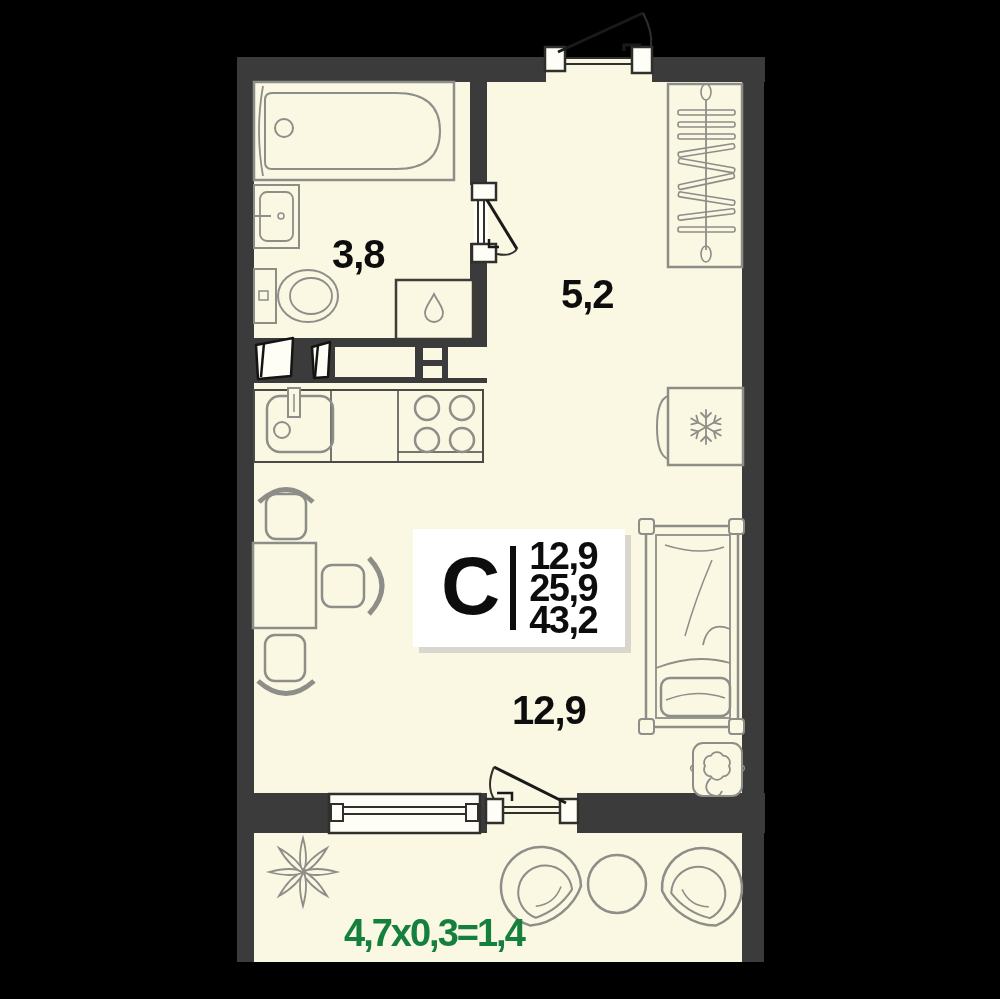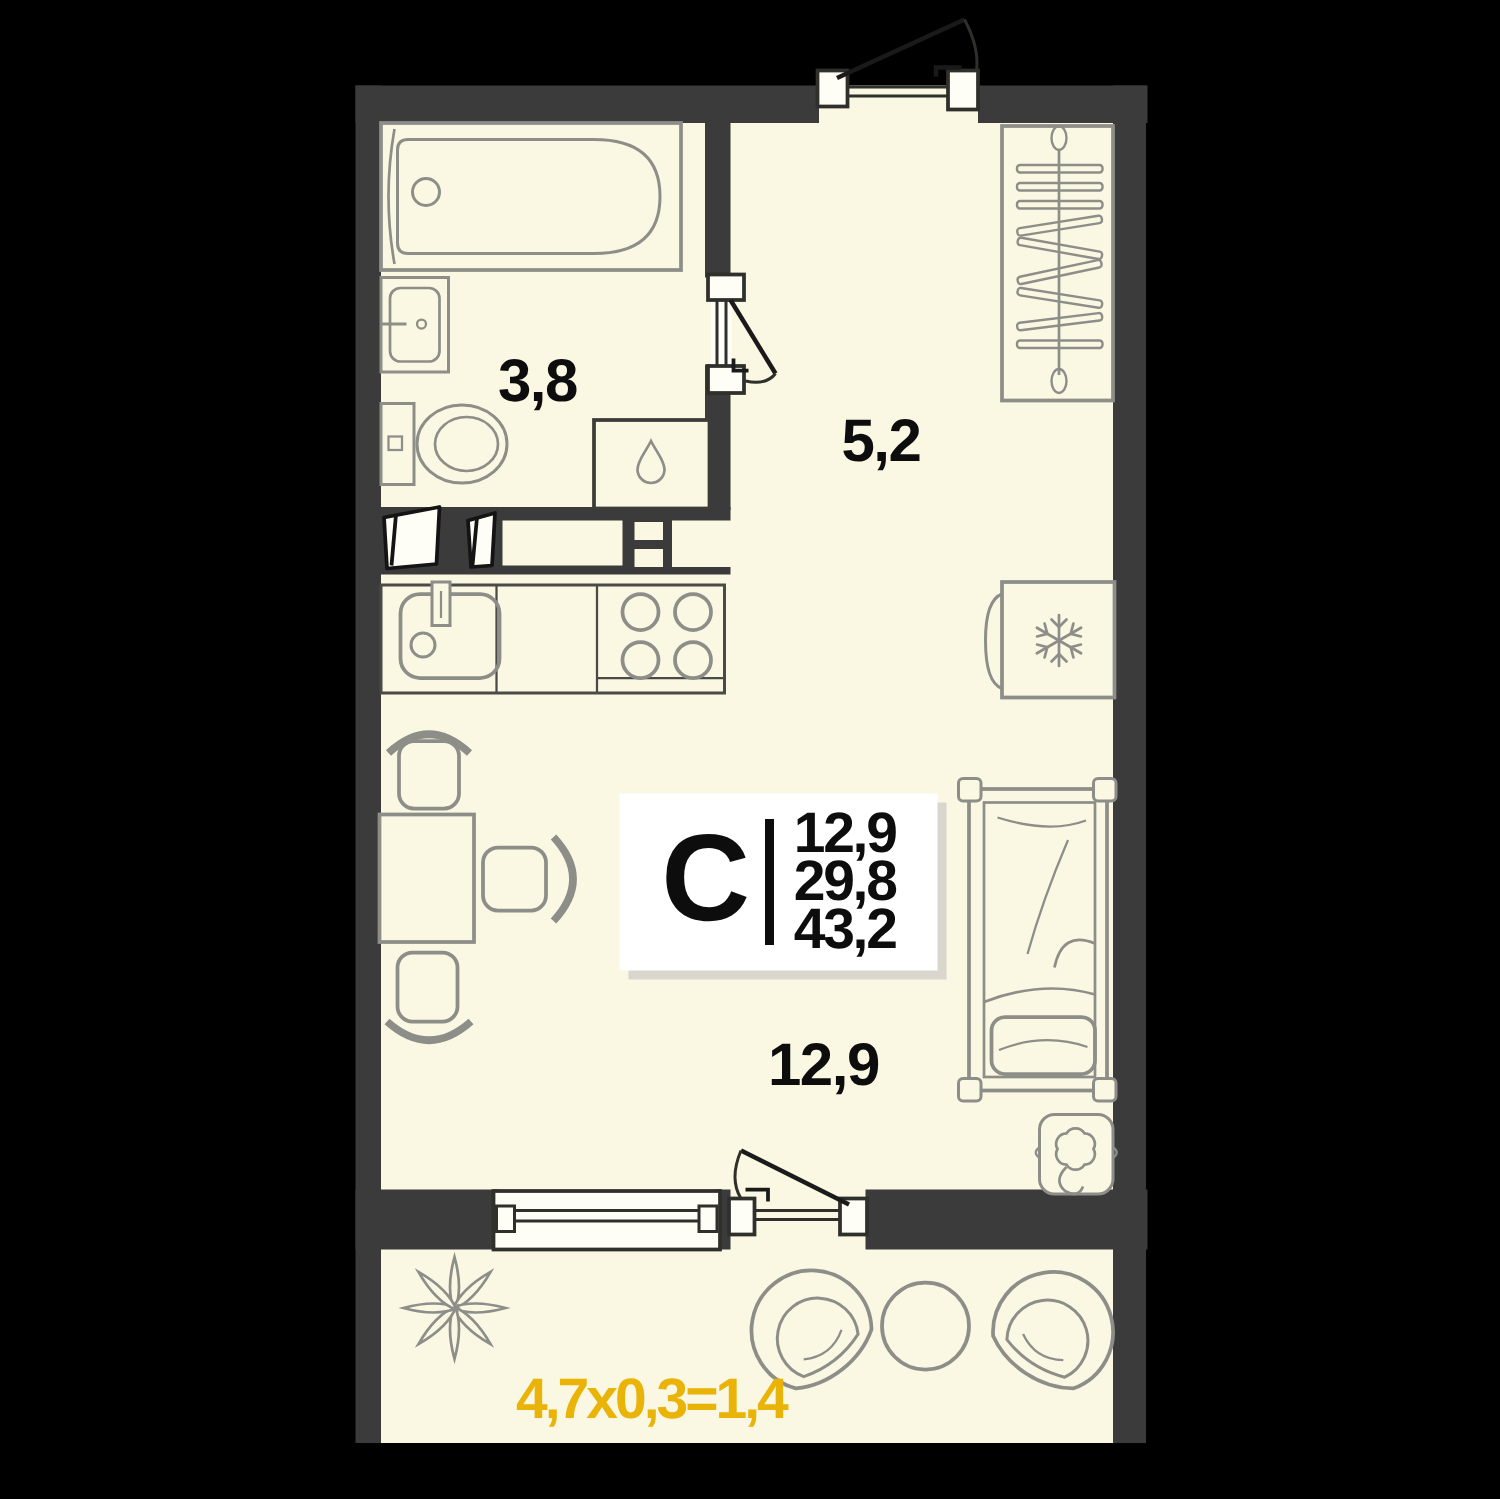--- a/index.html
+++ b/index.html
@@ -1,21 +1,21 @@
 <!DOCTYPE html>
 <html><head>
 <meta charset="utf-8">
 <style>
   html,body{margin:0;padding:0;background:#000;}
   #stage{position:relative;width:1000px;height:962px;background:#000;overflow:hidden;
          font-family:"Liberation Sans",sans-serif;}
   #plan-svg{position:absolute;left:0;top:0;}
   .area-label{position:absolute;color:#0d0d0d;font-weight:bold;font-size:40px;
               letter-spacing:-1px;white-space:nowrap;}
-  .balcony-label{position:absolute;color:#eab308;font-weight:bold;font-size:38px;
+  .balcony-label{position:absolute;color:#15803d;font-weight:bold;font-size:38px;
               letter-spacing:-2px;white-space:nowrap;}
   #info-card{position:absolute;left:413px;top:529px;width:212px;height:118px;
              background:#ffffff;box-shadow:6px 6px 0 0 #d8d6cd;
              display:flex;align-items:center;justify-content:center;}
   #unit-letter{font-size:82px;font-weight:bold;color:#0d0d0d;line-height:1;
                letter-spacing:-2px;transform:translateY(-2px);}
   #card-divider{width:6px;height:84px;background:#0d0d0d;margin:0 13px 0 12px;}
   .card-nums{display:flex;flex-direction:column;}
   .card-nums div{font-size:38px;font-weight:bold;color:#0d0d0d;line-height:32px;
                  letter-spacing:-1.5px;}
@@ -264,18 +264,18 @@
 
 <div class="area-label" style="left:512px;top:688px;">12,9</div>
 
 <div class="balcony-label" style="left:344px;top:912px;">4,7x0,3=1,4</div>
 
 <div id="info-card">
   <span id="unit-letter">С</span>
   <span id="card-divider"></span>
   <div class="card-nums">
     <div>12,9</div>
-    <div>29,8</div>
+    <div>25,9</div>
     <div>43,2</div>
   </div>
 </div>
 
 </div>
 
 </body></html>

